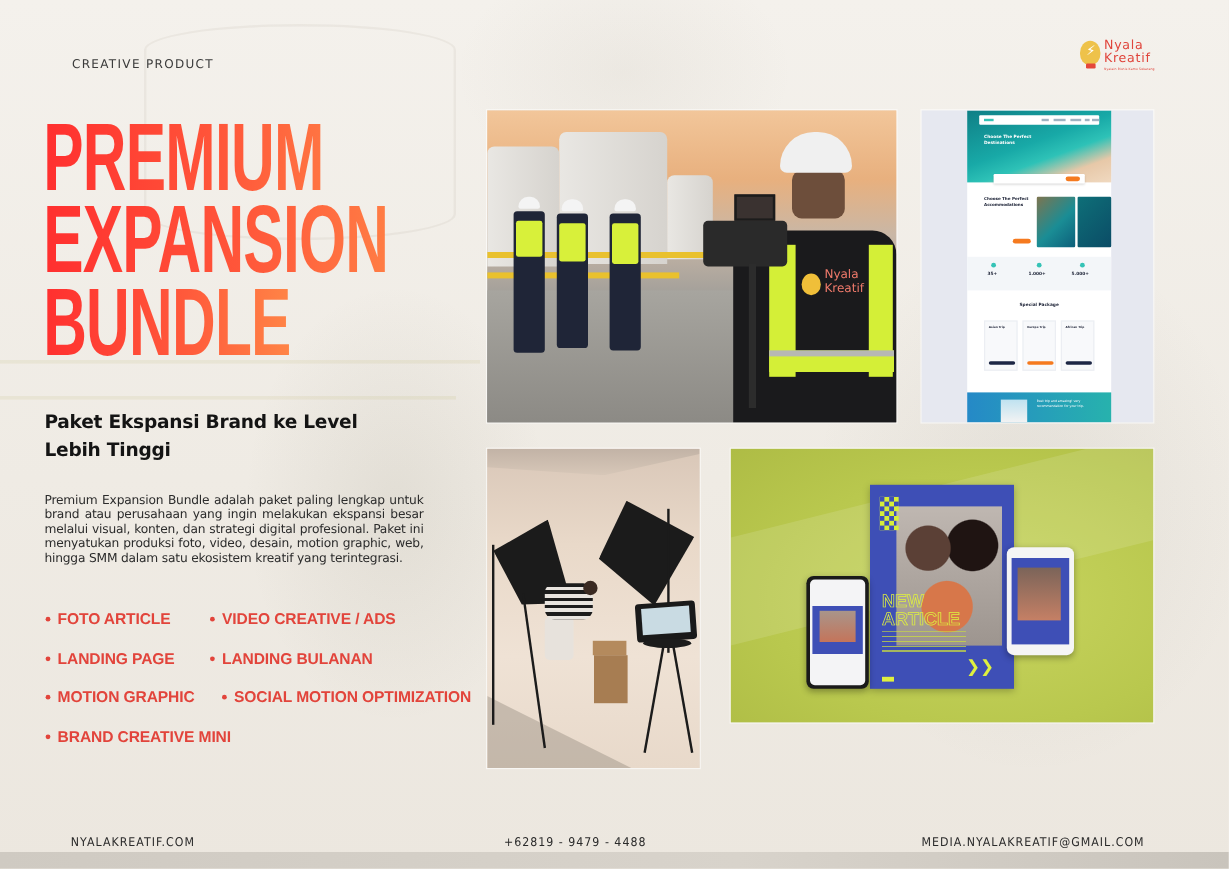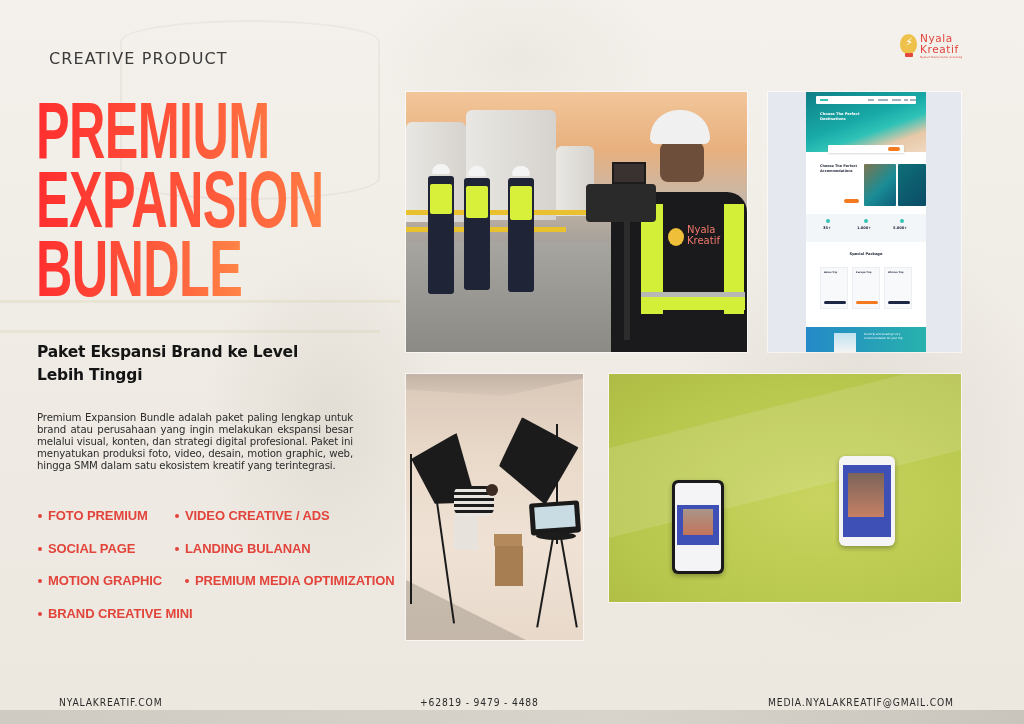--- a/index.html
+++ b/index.html
@@ -19,23 +19,23 @@
       linear-gradient(180deg, #f4f1ec 0%, #efebe4 55%, #ece7df 100%);
   }
   .bg-tank { position: absolute; border: 2px solid rgba(160,150,130,0.10); border-radius: 50%/12%; }
   .bg-rail { position: absolute; height: 3px; background: rgba(180,170,90,0.12); }
   .bg-band {
     position: absolute; left: 0; right: 0; top: 710px; height: 14px;
     background: linear-gradient(90deg, #cfcac2 0%, #d8d3cb 60%, #c9c4bc 100%);
   }
 
   .eyebrow {
-    position: absolute; left: 49px; top: 49px;
-    font-family: "DejaVu Sans", sans-serif;
-    font-size: 16px; letter-spacing: 1.1px; color: #3b3b3b;
+    position: absolute; left: 60px; top: 49px;
+    font-family: "DejaVu Sans", sans-serif;
+    font-size: 10px; letter-spacing: 1.1px; color: #3b3b3b;
   }
   .logo { position: absolute; left: 898px; top: 33px; width: 80px; height: 34px; }
   .logo .bulb {
     position: absolute; left: 2px; top: 1px; width: 17px; height: 20px;
     background: #eec24a; border-radius: 50% 50% 45% 45%;
   }
   .logo .bulb-base {
     position: absolute; left: 7px; top: 20px; width: 8px; height: 4px;
     background: #e4473b; border-radius: 1px;
   }
@@ -214,26 +214,26 @@
   <span class="w1">PREMIUM</span>
   <span class="w2">EXPANSION</span>
   <span class="w3">BUNDLE</span>
 </h1>
 
 <h2 class="subtitle">Paket Ekspansi Brand ke Level Lebih Tinggi</h2>
 
 <p class="desc">Premium Expansion Bundle adalah paket paling lengkap untuk brand atau perusahaan yang ingin melakukan ekspansi besar melalui visual, konten, dan strategi digital profesional. Paket ini menyatukan produksi foto, video, desain, motion graphic, web, hingga SMM dalam satu ekosistem kreatif yang terintegrasi.</p>
 
 <div class="features">
-  <div class="feature" style="left:0;top:0;"><span class="dot"></span><span>FOTO PREMIUM</span></div>
+  <div class="feature" style="left:0;top:0;"><span class="dot"></span><span>FOTO ARTICLE</span></div>
   <div class="feature" style="left:137px;top:0;"><span class="dot"></span><span>VIDEO CREATIVE / ADS</span></div>
-  <div class="feature" style="left:0;top:33px;"><span class="dot"></span><span>SOCIAL PAGE</span></div>
+  <div class="feature" style="left:0;top:33px;"><span class="dot"></span><span>LANDING PAGE</span></div>
   <div class="feature" style="left:137px;top:33px;"><span class="dot"></span><span>LANDING BULANAN</span></div>
   <div class="feature" style="left:0;top:65px;text-align:center;"><span class="dot"></span><span>MOTION GRAPHIC</span></div>
-  <div class="feature" style="left:147px;top:65px;"><span class="dot"></span><span>PREMIUM MEDIA OPTIMIZATION</span></div>
+  <div class="feature" style="left:147px;top:65px;"><span class="dot"></span><span>SOCIAL MOTION OPTIMIZATION</span></div>
   <div class="feature" style="left:0;top:98px;"><span class="dot"></span><span>BRAND CREATIVE MINI</span></div>
 </div>
 
 <div class="card photo1">
   <div class="tank" style="left:60px;top:18px;width:90px;height:110px;"></div>
   <div class="tank" style="left:0;top:30px;width:60px;height:100px;"></div>
   <div class="tank" style="left:150px;top:54px;width:38px;height:70px;"></div>
   <div class="rail" style="left:0;top:118px;width:182px;"></div>
   <div class="rail" style="left:0;top:135px;width:160px;"></div>
   <div class="ground"></div>
@@ -334,20 +334,31 @@
   <div class="tablet">
       <i></i>
     </div>
   <div class="stool"></div>
   <div class="stand" style="left:138px;top:164px;height:90px;transform:rotate(10deg);"></div>
   <div class="stand" style="left:162px;top:164px;height:90px;transform:rotate(-10deg);"></div>
 </div>
 
 <div class="card mockup">
   <div class="shadow"></div>
+  <div class="poster">
+    <div class="photo"></div>
+    <div class="checker"></div>
+    <div class="headline-txt">
+      <div>NEW</div>
+      <div>ARTICLE</div>
+    </div>
+    <div class="lines"></div>
+    <div class="chev">❯❯</div>
+    <div class="tagbar"></div>
+  </div>
   <div class="phone phone-a">
     <div class="screen">
         <div class="post">
           <i></i>
         </div>
       </div>
   </div>
   <div class="phone phone-b">
     <div class="screen">
         <i></i>

